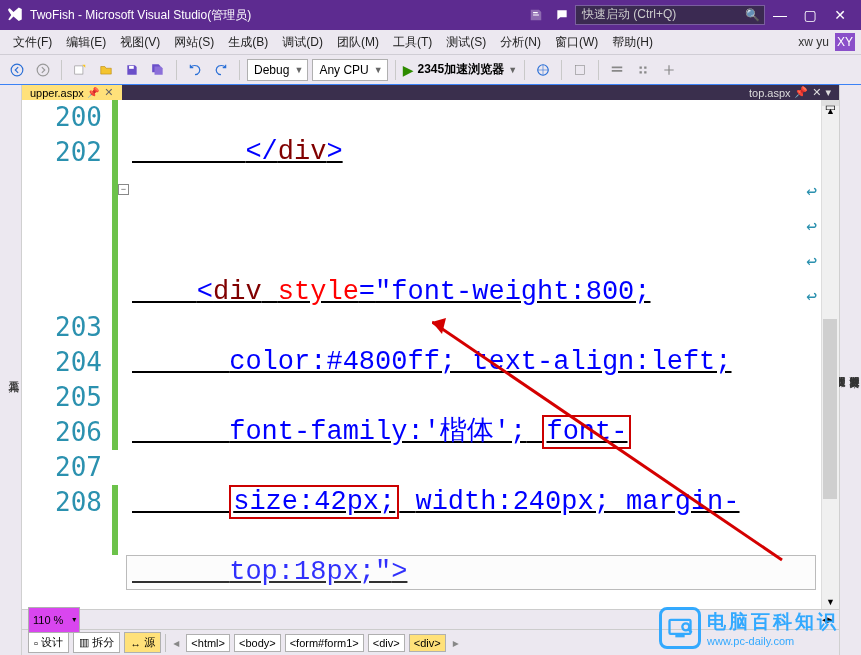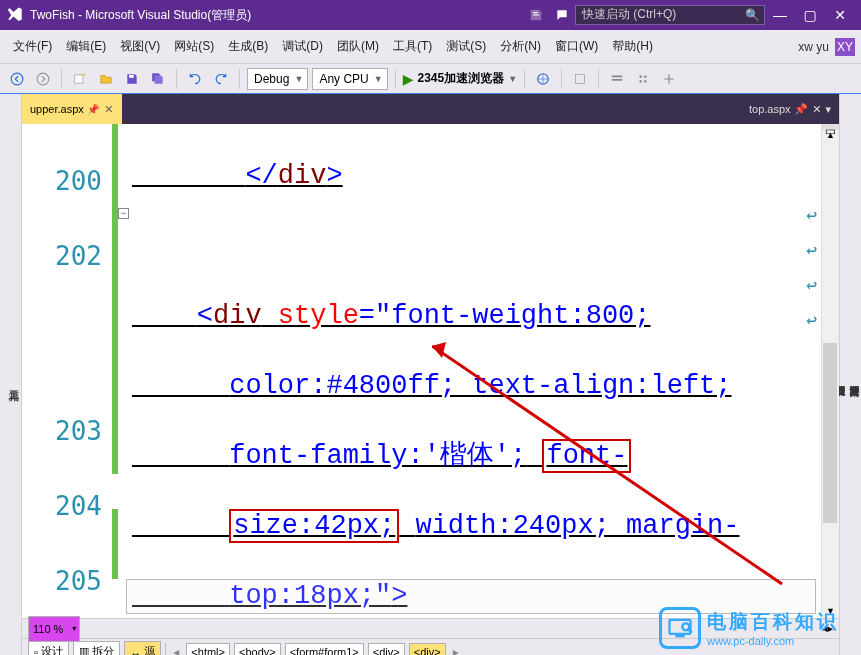--- a/index.html
+++ b/index.html
@@ -9,51 +9,51 @@
   .titlebar { height: 30px; background: #5d2b90; color: #fff; display: flex; align-items: center; padding: 0 6px; }
   .titlebar .logo { width: 18px; height: 18px; margin-right: 6px; }
   .titlebar .title { flex: 0 0 auto; font-size: 12px; }
   .titlebar .spacer { flex: 1; }
   .titlebar .tb-icon { width: 22px; height: 22px; display: inline-flex; align-items: center; justify-content: center; margin: 0 2px; color: #fff; }
   .titlebar .search { width: 190px; height: 20px; background: #3b2a52; border: 1px solid #7b5fa0; color: #ccc; padding: 0 20px 0 6px; font-size: 12px; position: relative; }
   .titlebar .search .mag { position: absolute; right: 4px; top: 2px; color: #aaa; }
   .titlebar .winbtn { width: 30px; height: 22px; display: inline-flex; align-items: center; justify-content: center; color: #fff; font-size: 14px; }
 
   
-  .menubar { height: 34px; background: #ece8f0; display: flex; align-items: center; padding: 0 6px; border-bottom: 1px solid #d0cdd5; }
+  .menubar { height: 25px; background: #ece8f0; display: flex; align-items: center; padding: 0 6px; border-bottom: 1px solid #d0cdd5; }
   .menubar .mitem { padding: 0 7px; font-size: 12px; color: #222; }
   .menubar .right { margin-left: auto; display: flex; align-items: center; gap: 6px; }
   .menubar .user { font-size: 12px; color: #333; }
   .menubar .avatar { width: 20px; height: 18px; background: #8a4fc9; color: #fff; font-size: 12px; display: inline-flex; align-items: center; justify-content: center; }
 
   
   .toolbar { height: 30px; background: #ece8f0; display: flex; align-items: center; padding: 0 6px; gap: 4px; border-bottom: 1px solid #3b82f6; }
   .tool { width: 22px; height: 22px; display: inline-flex; align-items: center; justify-content: center; border: 1px solid transparent; }
   .sep { width: 1px; height: 20px; background: #c9c9c9; margin: 0 3px; }
   .combo { height: 22px; border: 1px solid #b0b0b0; background: #fff; padding: 0 18px 0 6px; font-size: 12px; display: inline-flex; align-items: center; position: relative; }
   .combo .chev { position: absolute; right: 4px; font-size: 9px; color: #666; }
   .play { color: #2e8b00; font-size: 14px; }
   .toolbar .text { font-size: 12px; font-weight: bold; }
 
   
   .workspace { position: relative; height: 570px; display: flex; }
   .vtab { width: 22px; background: #ece8f0; border-right: 1px solid #d0d0d0; writing-mode: vertical-rl; text-orientation: upright; font-size: 11px; padding-top: 6px; color: #333; text-align: center; }
   .vtab.right { border-left: 1px solid #d0d0d0; border-right: none; font-size: 10px; }
 
   .editor { flex: 1; display: flex; flex-direction: column; background: #fff; }
-  .tabrow { height: 30px; background: #3a2f4d; display: flex; align-items: stretch; }
+  .tabrow { height: 15px; background: #3a2f4d; display: flex; align-items: stretch; }
   .filetab { background: #ffe17a; padding: 0 8px; display: flex; align-items: center; gap: 4px; font-size: 11px; }
   .filetab .pin { color: #666; font-size: 10px; }
   .filetab .x { color: #666; font-size: 11px; }
   .tabrow .spacer { flex: 1; }
   .tabrow .righttab { color: #ddd; font-size: 11px; padding: 0 8px; display: flex; align-items: center; gap: 4px; }
 
   .codearea { flex: 1; display: flex; overflow: hidden; position: relative; }
   .gutter { width: 90px; background: #fff; text-align: right; padding-right: 10px; font-family: Consolas, monospace; font-size: 26px; color: #2b91af; border-right: 0; }
-  .gutter .ln { height: 35px; line-height: 35px; margin-top: 40px; }
+  .gutter .ln { height: 35px; line-height: 35px; }
   .changebar { width: 6px; background: #fff; }
   .changebar .mark { width: 6px; background: #6cc24a; }
   .foldcol { width: 14px; background: #fff; }
   .foldcol .fold { width: 11px; height: 11px; border: 1px solid #888; font-size: 9px; line-height: 9px; text-align: center; margin-top: 14px; color: #555; }
 
   .code { flex: 1; font-family: Consolas, "Courier New", monospace; font-size: 27px; line-height: 35px; white-space: pre; position: relative; text-decoration: underline; }
   .code .row { height: 35px; }
   .attr { color: #ff0000; }
   .txt { color: #0000ff; }
   .el { color: #800000; }

